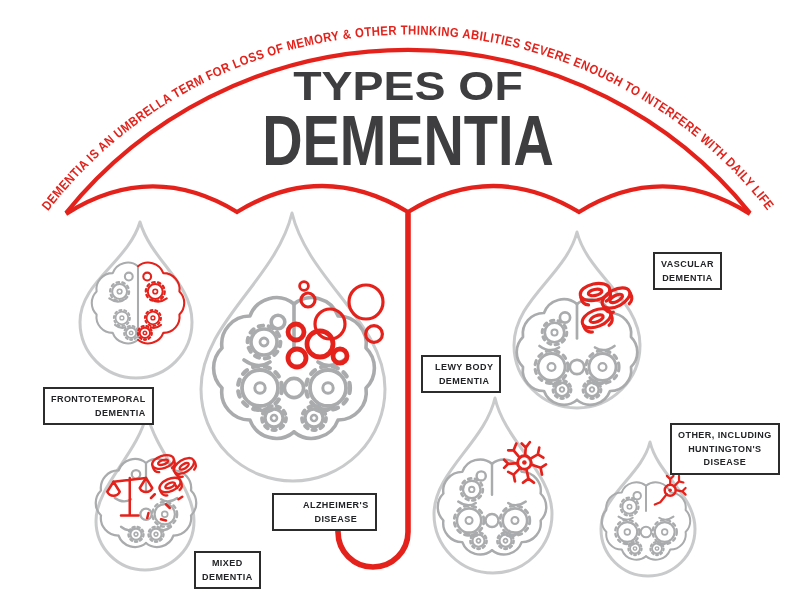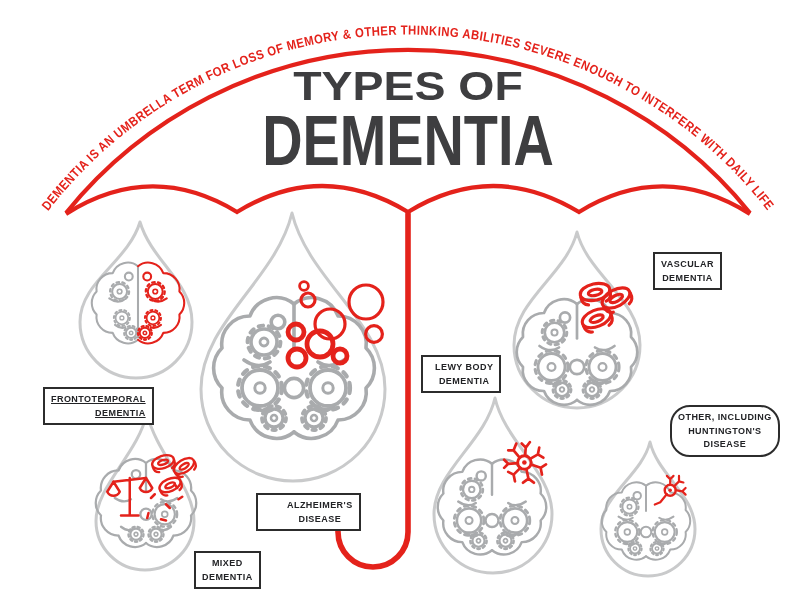--- a/index.html
+++ b/index.html
@@ -17,21 +17,21 @@
   .umb{stroke:var(--red);fill:none;stroke-width:4.2;stroke-linejoin:miter;}
   .pole{stroke:var(--red);fill:none;stroke-width:5.6;stroke-linecap:round;}
   .arc-text{fill:var(--red);font-weight:bold;font-size:13px;letter-spacing:.5px;}
   .title1,.title2{fill:var(--dark);font-weight:bold;}
   .title1{font-size:40px;}
   .title2{font-size:70px;}
   
   .tag{position:absolute;background:var(--bg);border:2px solid var(--label_border);
        color:#222326;font-size:9px;font-weight:bold;letter-spacing:.45px;line-height:1.5;
        padding:4px 6px 3px 6px;white-space:pre-line;}
-  .t-right{text-align:right;text-decoration:underline;} .t-center{text-align:center;} .t-left{text-align:center;}
+  .t-right{text-align:right;} .t-center{text-align:center;} .t-left{text-align:center;}
 </style>
 </head>
 <body>
 
 <div class="stage">
 
 <svg width="800" height="604" viewBox="0 0 800 604">
   <defs>
 
     <path id="bl" d="M 0 -32 A 14 14 0 0 0 -22 -26 A 14 14 0 0 0 -36 -10 A 14 14 0 0 0 -36 10 A 14 14 0 0 0 -22 26 A 14 14 0 0 0 0 32"></path>
@@ -216,25 +216,25 @@
                  M 5 0 L 11 1 M 11 1 L 14 -2 M 11 1 L 14 4
                  M 0 -5 L 0 -10 M 0 -10 L -3 -13 M 0 -10 L 3 -13
                  M -3 3.5 L -9 11 M -9 11 L -14 13"></path>
       </g>
     </g>
   </g>
 </svg>
 
 <div class="tag t-right" style="left:43px;top:387px;min-width:80px;">FRONTOTEMPORAL
 DEMENTIA</div>
-<div class="tag t-center" style="left:256px;top:493px;min-width:62px;padding-left:29px;">ALZHEIMER'S
+<div class="tag t-center" style="left:272px;top:493px;min-width:62px;padding-left:29px;">ALZHEIMER'S
 DISEASE</div>
 <div class="tag t-left" style="left:194px;top:551px;min-width:48px;">MIXED
 DEMENTIA</div>
 <div class="tag t-left" style="left:421px;top:355px;min-width:52px;padding-left:12px;">LEWY BODY
 DEMENTIA</div>
 <div class="tag t-left" style="left:653px;top:252px;min-width:50px;">VASCULAR
 DEMENTIA</div>
-<div class="tag t-left" style="left:670px;top:405px;min-width:86px;border-radius:20px;">OTHER, INCLUDING
+<div class="tag t-left" style="left:670px;top:423px;min-width:86px;">OTHER, INCLUDING
 HUNTINGTON'S
 DISEASE</div>
 
 </div>
 
 </body></html>

